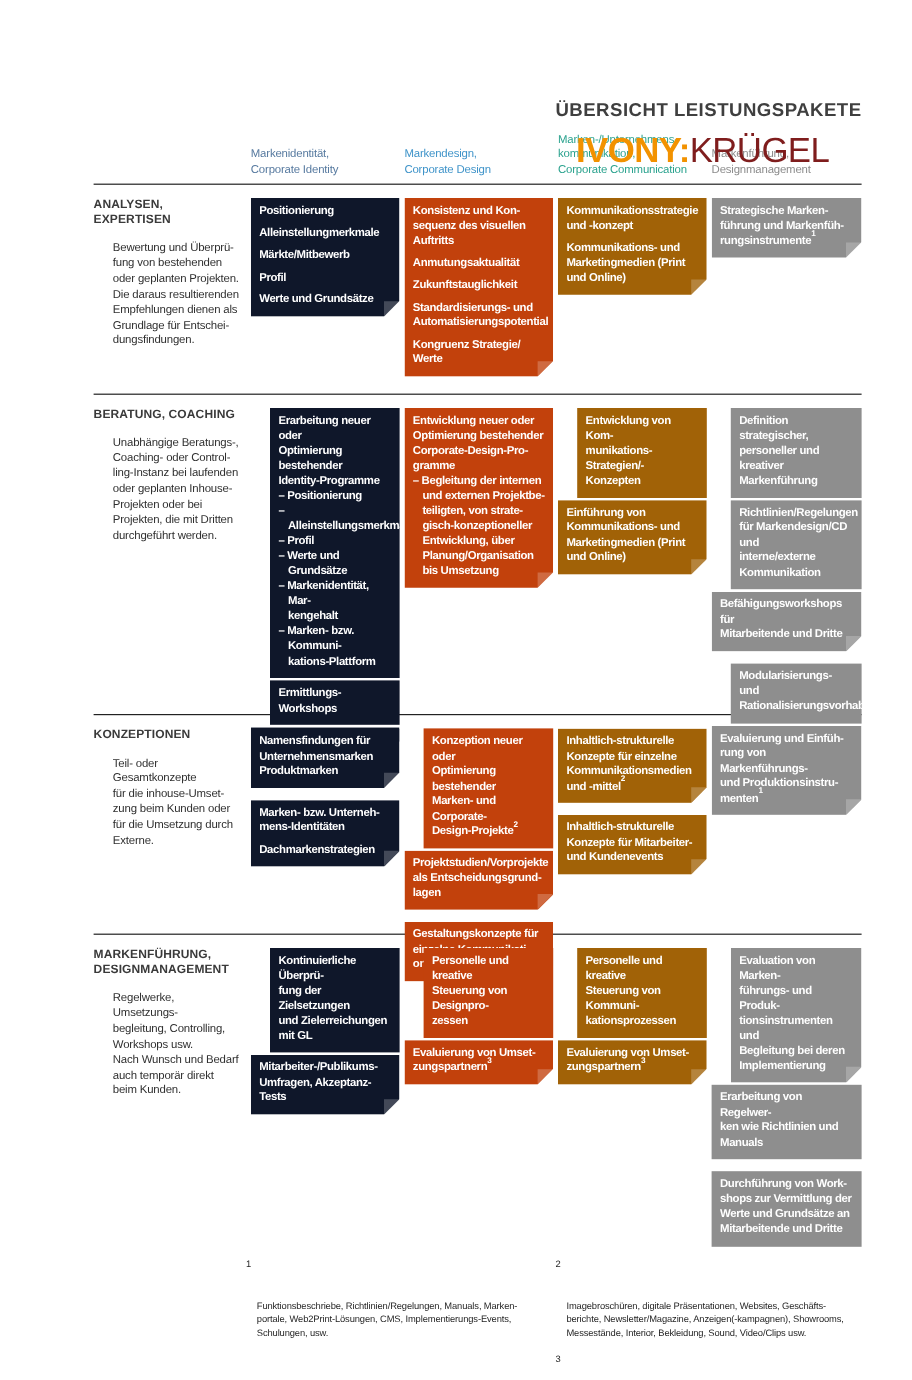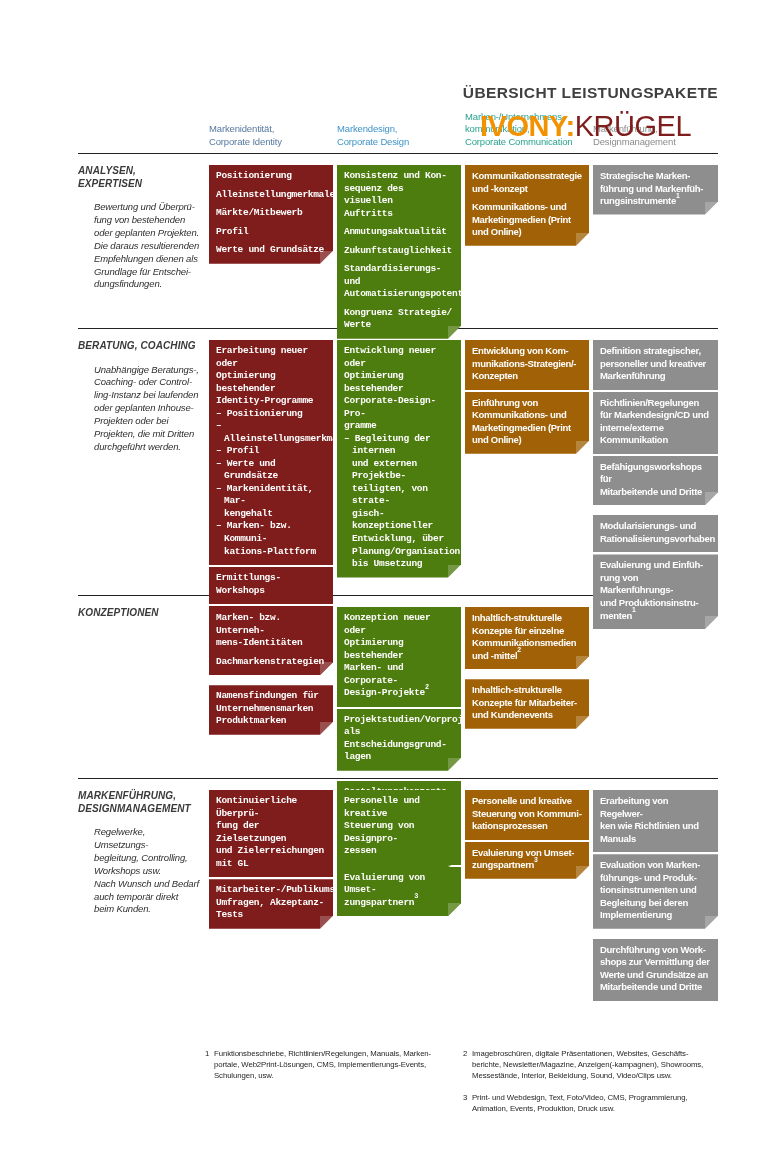--- a/index.html
+++ b/index.html
@@ -19,43 +19,43 @@
   .hc1{color:#56799f;}
   .hc2{color:#3e93c9;}
   .hc3{color:#2aa28e;}
   .hc4{color:#8c8c8c;}
   
   .band{border-top:1px solid #222;padding-top:11px;box-sizing:border-box;align-items:start;}
   .band-1{height:175px;}
   .band-2{height:267px;}
   .band-3{height:183px;}
   .band-4{height:268px;}
-  .rowhead{padding-right:5px;font-style:italic;}
+  .rowhead{padding-right:5px;}
   .rowhead h2{margin:0;font-size:10px;font-weight:bold;color:#3a3a3a;letter-spacing:0.1px;line-height:1.25;white-space:pre-line;}
   .rowhead p{margin:11px 0 0 16px;font-size:9.5px;line-height:1.36;letter-spacing:-0.15px;color:#2f2f2f;white-space:pre-line;}
   
   .group + .group{margin-top:10px;}
   .box{position:relative;color:#fff;font-weight:bold;font-size:9.5px;line-height:1.32;letter-spacing:-0.3px;padding:5px 6px 7px 7px;box-sizing:border-box;}
-  .group .box:not(:last-child){margin-bottom:2px;}
-  .box.c1{background:#7f1d1d;font-family:Liberation Mono, monospace;}
-  .box.c2{background:#4d7c0f;font-family:Liberation Mono, monospace;}
+  .group .box:not(:last-child){margin-bottom:2px;margin-left:16px;}
+  .box.c1{background:#0f172a;}
+  .box.c2{background:#c2410c;}
   .box.c3{background:#a16207;}
   .box.c4{background:#8e8e8e;}
   .box.notch{clip-path:polygon(0 0,100% 0,100% calc(100% - 13px),calc(100% - 13px) 100%,0 100%);}
   .box.notch::after{content:"";position:absolute;right:0;bottom:0;width:0;height:0;border-top:13px solid rgba(255,255,255,0.22);border-right:13px solid transparent;}
   .item{white-space:pre-line;}
   .item + .item{margin-top:6px;}
   .item.dash{margin-top:0;padding-left:8px;text-indent:-8px;}
   sup{font-size:0.72em;line-height:0;position:relative;top:-0.35em;}
   
   .footnotes{margin-left:127px;margin-top:3px;display:grid;grid-template-columns:258px 255px;}
   .fn{display:flex;font-size:7.8px;line-height:1.38;letter-spacing:-0.1px;color:#1f1f1f;}
   .fn + .fn{margin-top:12px;}
   .fnnum{width:9px;flex:0 0 9px;}
-  .fntext{white-space:pre-line;}
+  .fntext{white-space:pre-line;margin-top:35px;}
 </style>
 </head>
 <body>
 
 <div class="sheet">
 
   <div class="logo">
     <span class="lg1">IVONY</span><span class="lgc">:</span><span class="lg2">KRÜGEL</span>
   </div>
 
@@ -229,34 +229,39 @@
 und Produktionsinstru-
 menten<sup>1</sup></div>
             </div>
           </div>
         </div>
     </div>
 
     <div class="grid band band-3">
       <div class="rowhead">
         <h2>KONZEPTIONEN</h2>
-      </div>
-      <div class="cell">
+        <p>Teil- oder Gesamtkonzepte
+für die inhouse-Umset-
+zung beim Kunden oder
+für die Umsetzung durch
+Externe.</p>
+      </div>
+      <div class="cell">
+          <div class="group">
+            <div class="box c1 notch">
+              <div class="item">Namensfindungen für
+Unternehmensmarken
+Produktmarken</div>
+            </div>
+          </div>
           <div class="group">
             <div class="box c1 notch">
               <div class="item">Marken- bzw. Unterneh-
 mens-Identitäten</div>
               <div class="item">Dachmarkenstrategien</div>
-            </div>
-          </div>
-          <div class="group">
-            <div class="box c1 notch">
-              <div class="item">Namensfindungen für
-Unternehmensmarken
-Produktmarken</div>
             </div>
           </div>
         </div>
       <div class="cell">
           <div class="group">
             <div class="box c2">
               <div class="item">Konzeption neuer oder
 Optimierung bestehender
 Marken- und Corporate-
 Design-Projekte<sup>2</sup></div>
@@ -342,31 +347,31 @@
 kationsprozessen</div>
             </div>
             <div class="box c3 notch">
               <div class="item">Evaluierung von Umset-
 zungspartnern<sup>3</sup></div>
             </div>
           </div>
         </div>
       <div class="cell">
           <div class="group">
-            <div class="box c4">
-              <div class="item">Erarbeitung von Regelwer-
-ken wie Richtlinien und
-Manuals</div>
-            </div>
             <div class="box c4 notch">
               <div class="item">Evaluation von Marken-
 führungs- und Produk-
 tionsinstrumenten und
 Begleitung bei deren
 Implementierung</div>
+            </div>
+            <div class="box c4">
+              <div class="item">Erarbeitung von Regelwer-
+ken wie Richtlinien und
+Manuals</div>
             </div>
           </div>
           <div class="group">
             <div class="box c4">
               <div class="item">Durchführung von Work-
 shops zur Vermittlung der
 Werte und Grundsätze an
 Mitarbeitende und Dritte</div>
             </div>
           </div>

